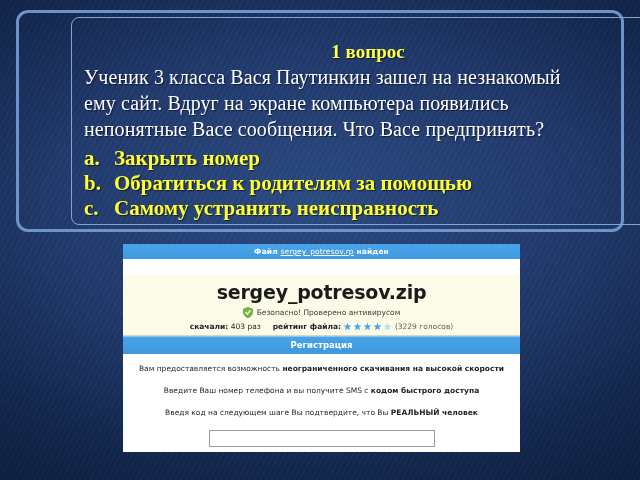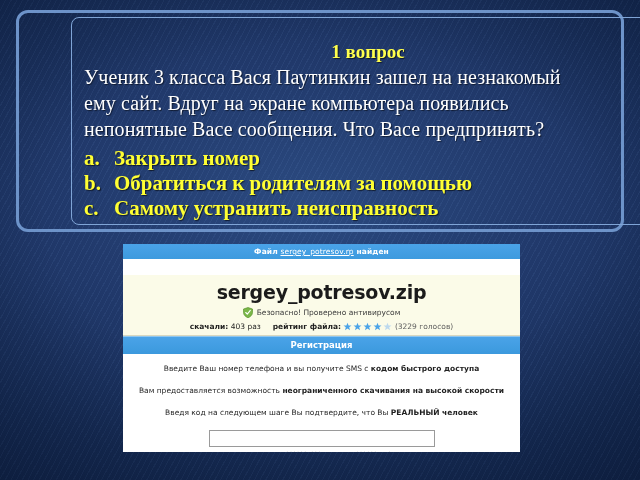--- a/index.html
+++ b/index.html
@@ -299,24 +299,24 @@
             </span>
           <span class="votes">(3229 голосов)</span>
         </span>
       </div>
     </div>
 
     <div class="reg-bar">Регистрация</div>
 
     <div class="reg-body">
       <div class="reg-line">
+        <span>Вам предоставляется возможность </span><b>неограниченного скачивания на высокой скорости</b>
+      </div>
+      <div class="reg-line">
         <span>Введите Ваш номер телефона и вы получите SMS с </span><b>кодом быстрого доступа</b>
-      </div>
-      <div class="reg-line">
-        <span>Вам предоставляется возможность </span><b>неограниченного скачивания на высокой скорости</b>
       </div>
       <div class="reg-line">
         <span>Введя код на следующем шаге Вы подтвердите, что Вы </span><b>РЕАЛЬНЫЙ человек</b>
       </div>
 
       <input class="phone-input" type="text" placeholder="" style="">
 
       <div class="hint">например: +70000007000, Украина +380000415077</div>
 
       <button class="get-btn">

